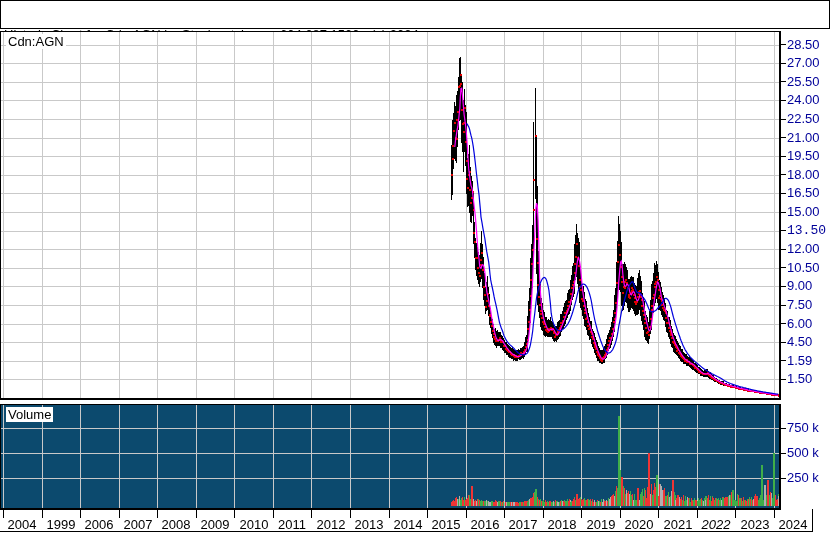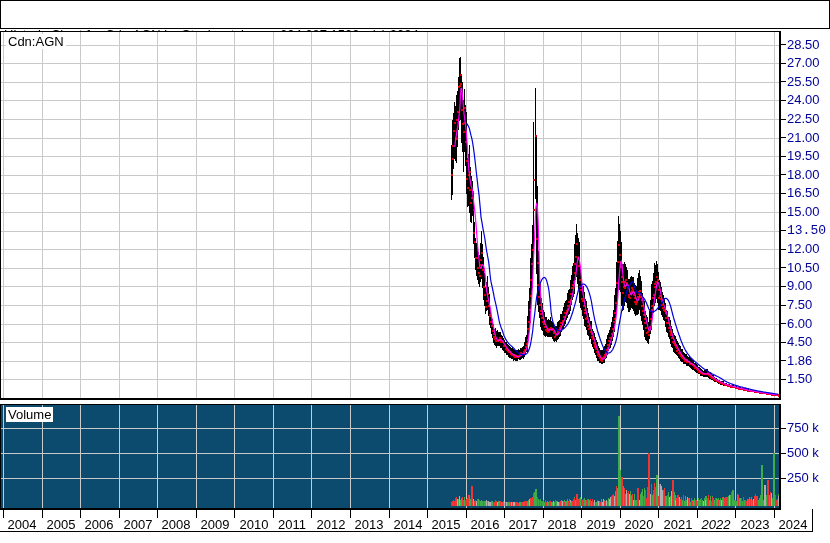--- a/index.html
+++ b/index.html
@@ -1411,34 +1411,34 @@
     <div class="tick" style="left: 787px; top: 259.8px;">10.50</div>
     <div class="tickmark" style="left: 781px; top: 267.3px;"></div>
     <div class="tick" style="left: 787px; top: 278.4px;">9.00</div>
     <div class="tickmark" style="left: 781px; top: 285.9px;"></div>
     <div class="tick" style="left: 787px; top: 297px;">7.50</div>
     <div class="tickmark" style="left: 781px; top: 304.5px;"></div>
     <div class="tick" style="left: 787px; top: 315.6px;">6.00</div>
     <div class="tickmark" style="left: 781px; top: 323.1px;"></div>
     <div class="tick" style="left: 787px; top: 334.2px;">4.50</div>
     <div class="tickmark" style="left: 781px; top: 341.7px;"></div>
-    <div class="tick" style="left: 787px; top: 352.8px;">1.86</div>
+    <div class="tick" style="left: 787px; top: 352.8px;">1.59</div>
     <div class="tickmark" style="left: 781px; top: 360.3px;"></div>
     <div class="tick" style="left: 787px; top: 371.4px;">1.50</div>
     <div class="tickmark" style="left: 781px; top: 378.9px;"></div>
     <div class="tick" style="left: 787px; top: 420px;">750 k</div>
     <div class="tickmark" style="left: 781px; top: 427.5px;"></div>
     <div class="tick" style="left: 787px; top: 445px;">500 k</div>
     <div class="tickmark" style="left: 781px; top: 452.5px;"></div>
     <div class="tick" style="left: 787px; top: 470px;">250 k</div>
     <div class="tickmark" style="left: 781px; top: 477.5px;"></div>
     <div class="xtick" style="left: 3px; top: 509px; height: 9px;"></div>
     <div class="yearlab" style="left: 2px; top: 517px;">2004</div>
     <div class="xtick" style="left: 42px; top: 509px; height: 9px;"></div>
-    <div class="yearlab" style="left: 41px; top: 517px;">2005</div>
+    <div class="yearlab" style="left: 41px; top: 517px;">1999</div>
     <div class="xtick" style="left: 80px; top: 509px; height: 9px;"></div>
     <div class="yearlab" style="left: 79px; top: 517px;">2006</div>
     <div class="xtick" style="left: 119px; top: 509px; height: 9px;"></div>
     <div class="yearlab" style="left: 118px; top: 517px;">2007</div>
     <div class="xtick" style="left: 157px; top: 509px; height: 9px;"></div>
     <div class="yearlab" style="left: 156px; top: 517px;">2008</div>
     <div class="xtick" style="left: 196px; top: 509px; height: 9px;"></div>
     <div class="yearlab" style="left: 195px; top: 517px;">2009</div>
     <div class="xtick" style="left: 234px; top: 509px; height: 9px;"></div>
     <div class="yearlab" style="left: 234px; top: 517px;">2010</div>

